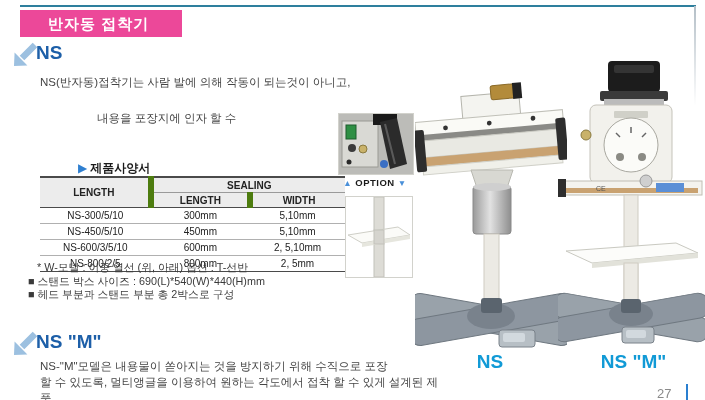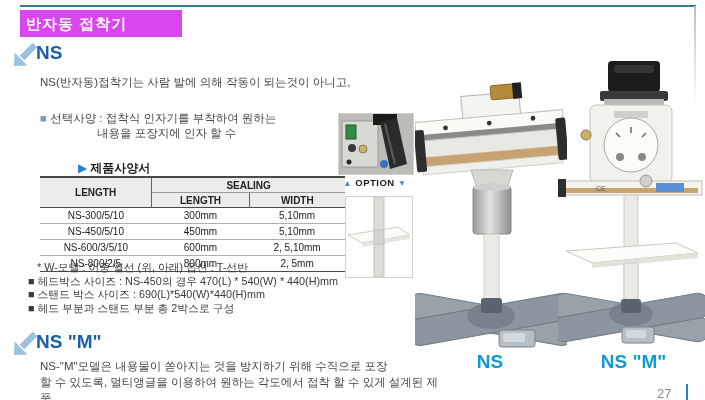--- a/index.html
+++ b/index.html
@@ -6,23 +6,23 @@
   .page{position:relative;width:705px;height:400px;background:#ffffff;overflow:hidden;
         font-family:"Liberation Sans","DejaVu Sans",sans-serif;color:#3c3c3c;}
   .abs{position:absolute;}
 
   
   .top-rule{left:20px;top:5px;width:676px;height:2px;background:#2e7f9d;}
   .right-rule{left:694px;top:6px;width:2px;height:100px;
               background:linear-gradient(#b4bfc7,rgba(180,191,199,0));}
 
   
-  .header-bar{left:20px;top:10px;width:162px;height:27px;background:#d946ef;
+  .header-bar{left:20px;top:10px;width:162px;height:27px;background:#ec4899;
               color:#ffffff;font-size:15px;font-weight:bold;line-height:27px;
-              padding-left:6px;letter-spacing:1px;box-sizing:border-box;}
+              padding-left:28px;letter-spacing:1px;box-sizing:border-box;}
 
   
   .sec-head{font-size:19px;font-weight:bold;color:#1d5fa8;}
   .ns-head{left:36px;top:42px;}
   .nsm-head{left:36px;top:331px;}
   .arrow-ico{width:27px;height:27px;}
   .arrow1{left:11px;top:42px;}
   .arrow2{left:11px;top:331px;}
 
   .body-txt{font-size:11.5px;line-height:16px;color:#454545;}
@@ -35,21 +35,21 @@
   .spec-title{left:30px;top:160px;font-size:12px;font-weight:bold;color:#1a1a1a;padding-left:48px;}
   .spec-title .tri{color:#2f7fd0;margin-right:3px;}
 
   
   .spec-table{left:40px;top:176px;width:305px;border-collapse:collapse;
               font-size:10px;color:#222;}
   .spec-table th,.spec-table td{padding:0;height:14px;text-align:center;font-weight:normal;}
   .spec-table thead th{background:#ececec;font-weight:bold;}
   .spec-table .tline{border-top:2px solid #4a4a4a;}
   .spec-table thead tr:nth-child(2) th{border-top:1px solid #9a9a9a;}
-  .spec-table thead th.vline{border-left:1px solid #4d7c0f;}
+  .spec-table thead th.vline{border-left:6px solid #4d7c0f;}
   .spec-table tbody td{border-top:1px solid #b0b0b0;height:15px;}
   .spec-table tbody tr:first-child td{border-top:1.5px solid #4a4a4a;}
   .spec-table tbody tr:last-child td{border-bottom:1.5px solid #4a4a4a;}
   .col-model{width:112px;} .col-len{width:97px;} .col-wid{width:96px;}
 
   .notes{left:28px;top:261px;width:350px;font-size:10.8px;line-height:13.5px;color:#3a3a3a;}
   .notes .star{padding-left:9px;}
 
   .nsm-desc{left:40px;top:358px;width:400px;}
 
@@ -83,21 +83,20 @@
     <line x1="24" y1="3" x2="11" y2="16" stroke="#9cc0e0" stroke-width="6.5"></line>
     <polygon points="3,24 16.4,23.4 3.6,10.6" fill="#9cc0e0"></polygon>
   </svg>
   <div class="abs sec-head ns-head">NS</div>
 
   <div class="abs body-txt ns-desc">
     <div>NS(반자동)접착기는 사람 발에 의해 작동이 되는것이 아니고,</div>
   </div>
 
   <div class="abs opt-note">
-    <div><span class="b">■</span> <span>선택사양 : 접착식 인자기를 부착하여 원하는</span></div>
     <div class="ind1">내용을 포장지에 인자 할 수</div>
   </div>
 
   <div class="abs spec-title">
     <span class="tri">▶</span><span>제품사양서</span>
   </div>
 
   <table class="abs spec-table">
     <thead>
       <tr>
@@ -128,21 +127,20 @@
       <tr>
         <td>NS-800/2/5</td>
         <td>800mm</td>
         <td>2, 5mm</td>
       </tr>
     </tbody>
   </table>
 
   <div class="abs notes">
     <div class="star">* W-모델 : 이중 열선 (위, 아래)  옵션 : T-선반</div>
-    <div>■ 헤드박스 사이즈 : NS-450의 경우 470(L) * 540(W) * 440(H)mm</div>
     <div>■ 스탠드 박스 사이즈 : 690(L)*540(W)*440(H)mm</div>
     <div>■ 헤드 부분과 스탠드 부분 총 2박스로 구성</div>
   </div>
 
   <svg class="abs arrow-ico arrow2" viewBox="0 0 27 27">
     <line x1="24" y1="3" x2="11" y2="16" stroke="#9cc0e0" stroke-width="6.5"></line>
     <polygon points="3,24 16.4,23.4 3.6,10.6" fill="#9cc0e0"></polygon>
   </svg>
   <div class="abs sec-head nsm-head">NS "M"</div>
 

